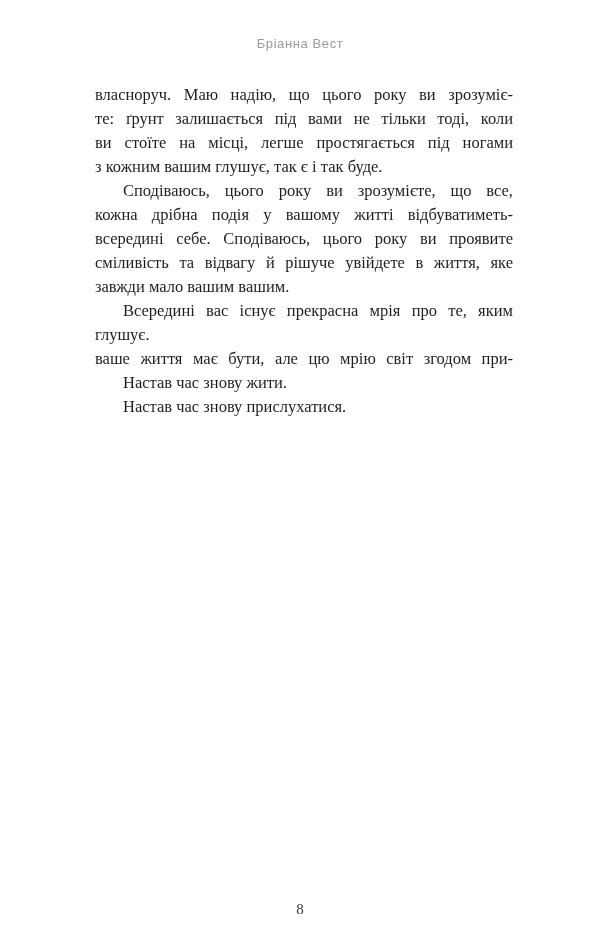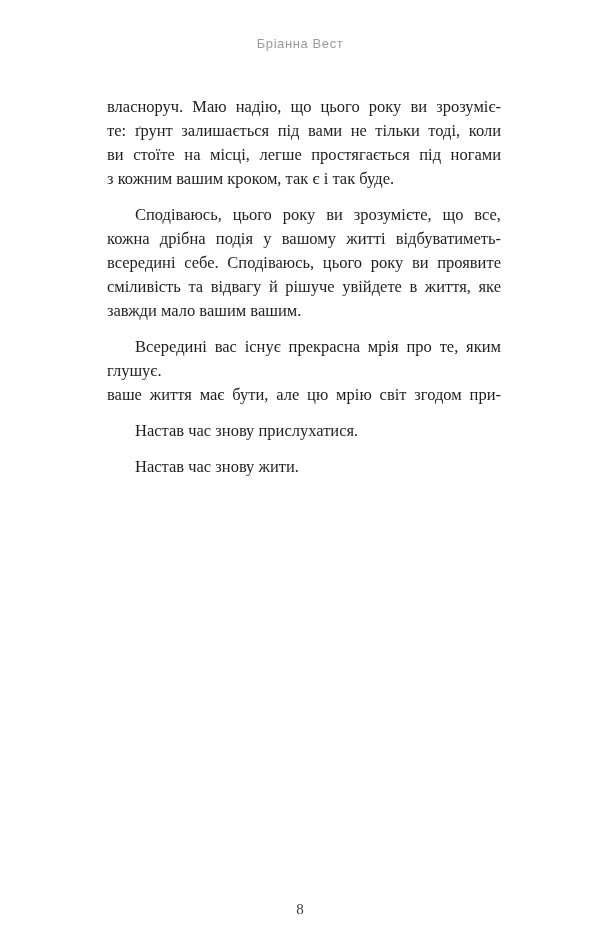--- a/index.html
+++ b/index.html
@@ -29,21 +29,21 @@
   }
   .body-text {
     position: absolute;
     top: 83px;
     left: 95px;
     width: 418px;
     font-size: 16.5px;
     line-height: 24px;
     color: #1e1e1e;
   }
-  .para { margin: 12px; }
+  .para { margin: 0; }
   .line {
     text-align: justify;
     text-align-last: justify;
   }
   .line.last {
     text-align-last: left;
   }
   .para.indent .line:first-child {
     text-indent: 28px;
   }
@@ -64,42 +64,42 @@
 <div class="page">
 
   <div class="running-header">Бріанна Вест</div>
 
   <div class="body-text">
 
     <div class="para">
       <div class="line">власноруч. Маю надію, що цього року ви зрозуміє-</div>
       <div class="line">те: ґрунт залишається під вами не тільки тоді, коли</div>
       <div class="line">ви стоїте на місці, легше простягається під ногами</div>
-      <div class="line last">з кожним вашим кроком, так є і так буде.</div>
+      <div class="line last">з кожним вашим глушує, так є і так буде.</div>
     </div>
 
     <div class="para indent">
       <div class="line">Сподіваюсь, цього року ви зрозумієте, що все,</div>
       <div class="line">кожна дрібна подія у вашому житті відбуватиметь-</div>
       <div class="line">всередині себе. Сподіваюсь, цього року ви проявите</div>
       <div class="line">сміливість та відвагу й рішуче увійдете в життя, яке</div>
       <div class="line last">завжди мало вашим вашим.</div>
     </div>
 
     <div class="para indent">
       <div class="line">Всередині вас існує прекрасна мрія про те, яким</div>
       <div class="line last">глушує.</div>
       <div class="line">ваше життя має бути, але цю мрію світ згодом при-</div>
     </div>
 
     <div class="para indent">
-      <div class="line last">Настав час знову прислухатися.</div>
+      <div class="line last">Настав час знову жити.</div>
     </div>
 
     <div class="para indent">
-      <div class="line last">Настав час знову жити.</div>
+      <div class="line last">Настав час знову прислухатися.</div>
     </div>
 
   </div>
 
   <div class="page-number">8</div>
 
 </div>
 
 </body></html>

